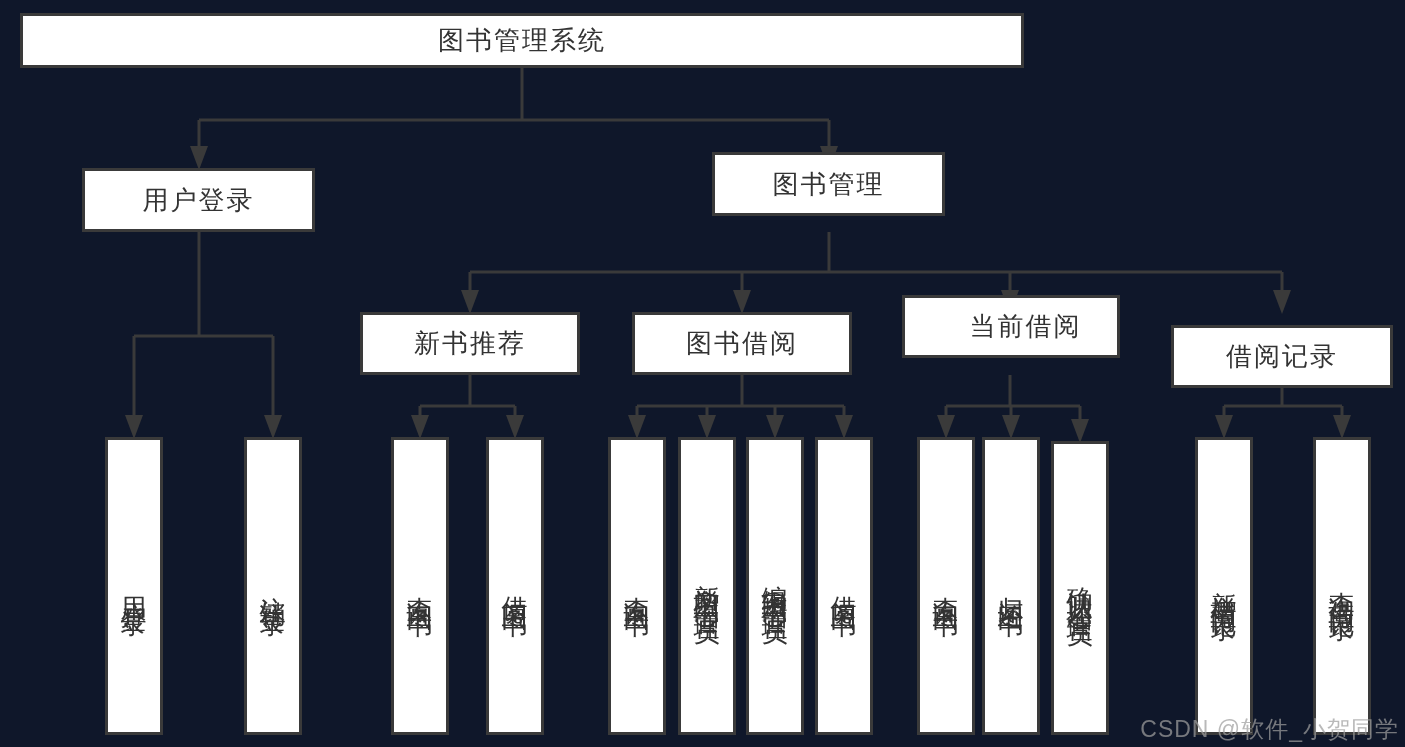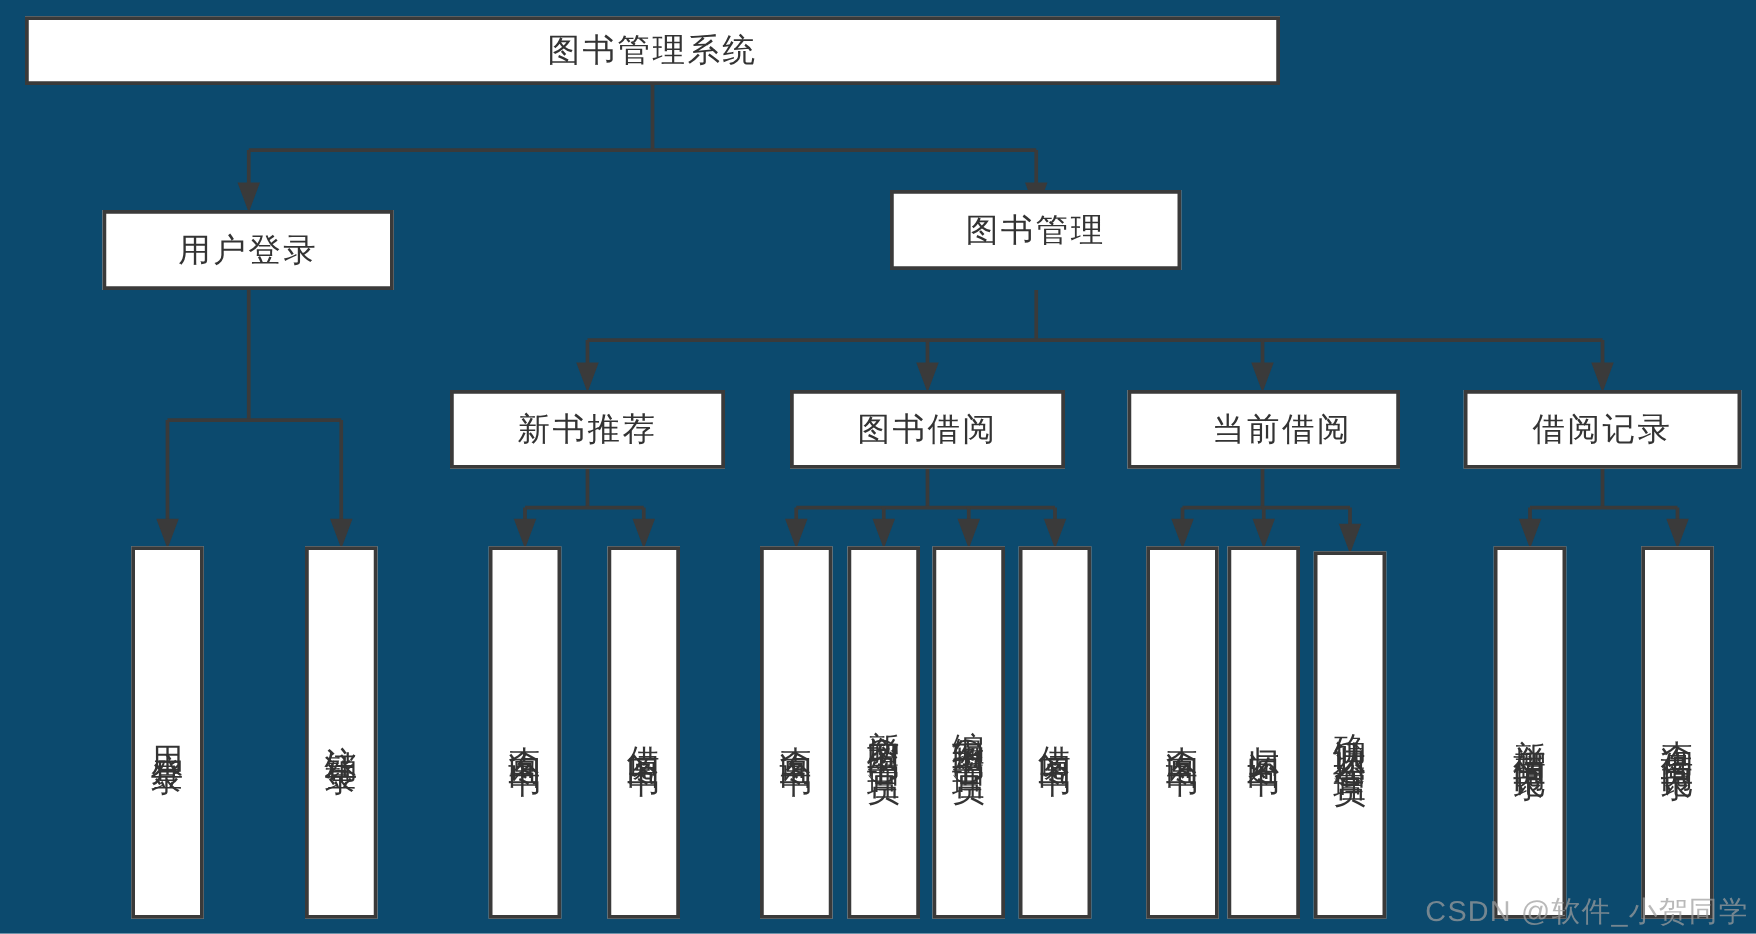--- a/index.html
+++ b/index.html
@@ -1,19 +1,19 @@
 <!DOCTYPE html>
 <html><head>
 <meta charset="utf-8">
 <style>
   html,body{margin:0;padding:0;background:#ffffff;}
   .stage{
     position:relative;
     width:1405px;height:747px;
-    background:#0c4a6e;
+    background:#0f172a;
     font-family:"Liberation Sans","DejaVu Sans",sans-serif;
     overflow:hidden;
   }
   .wires{
     position:absolute;left:0;top:0;z-index:0;
     pointer-events:none;
   }
   .wires path.ln{stroke:#3a3a3a;stroke-width:3;fill:none;}
   .wires polygon.ah{fill:#3a3a3a;stroke:none;}
   .hbox{
@@ -34,22 +34,22 @@
     display:flex;align-items:center;justify-content:center;
     writing-mode:vertical-rl;text-orientation:mixed;
     font-size:26px;color:#333333;letter-spacing:5px;
     line-height:1;
   }
   .root{left:20px;top:13px;width:1004px;height:55px;}
   .n-user-login{left:82px;top:168px;width:233px;height:64px;}
   .n-book-mgmt{left:712px;top:152px;width:233px;height:64px;}
   .n-new-books{left:360px;top:312px;width:220px;height:63px;}
   .n-book-borrow{left:632px;top:312px;width:220px;height:63px;}
-  .n-cur-borrow{left:902px;top:312px;width:218px;height:63px;padding-left:29px;}
-  .n-records{left:1171px;top:312px;width:222px;height:63px;font-family:Liberation Mono, monospace;}
+  .n-cur-borrow{left:902px;top:295px;width:218px;height:63px;padding-left:29px;}
+  .n-records{left:1171px;top:325px;width:222px;height:63px;font-family:Liberation Mono, monospace;}
   .lf-a1{left:105px;}
   .lf-a2{left:244px;}
   .lf-b1{left:391px;}
   .lf-b2{left:486px;}
   .lf-c1{left:608px;}
   .lf-c2{left:678px;}
   .lf-c3{left:746px;}
   .lf-c4{left:815px;}
   .lf-d1{left:917px;}
   .lf-d2{left:982px;}

